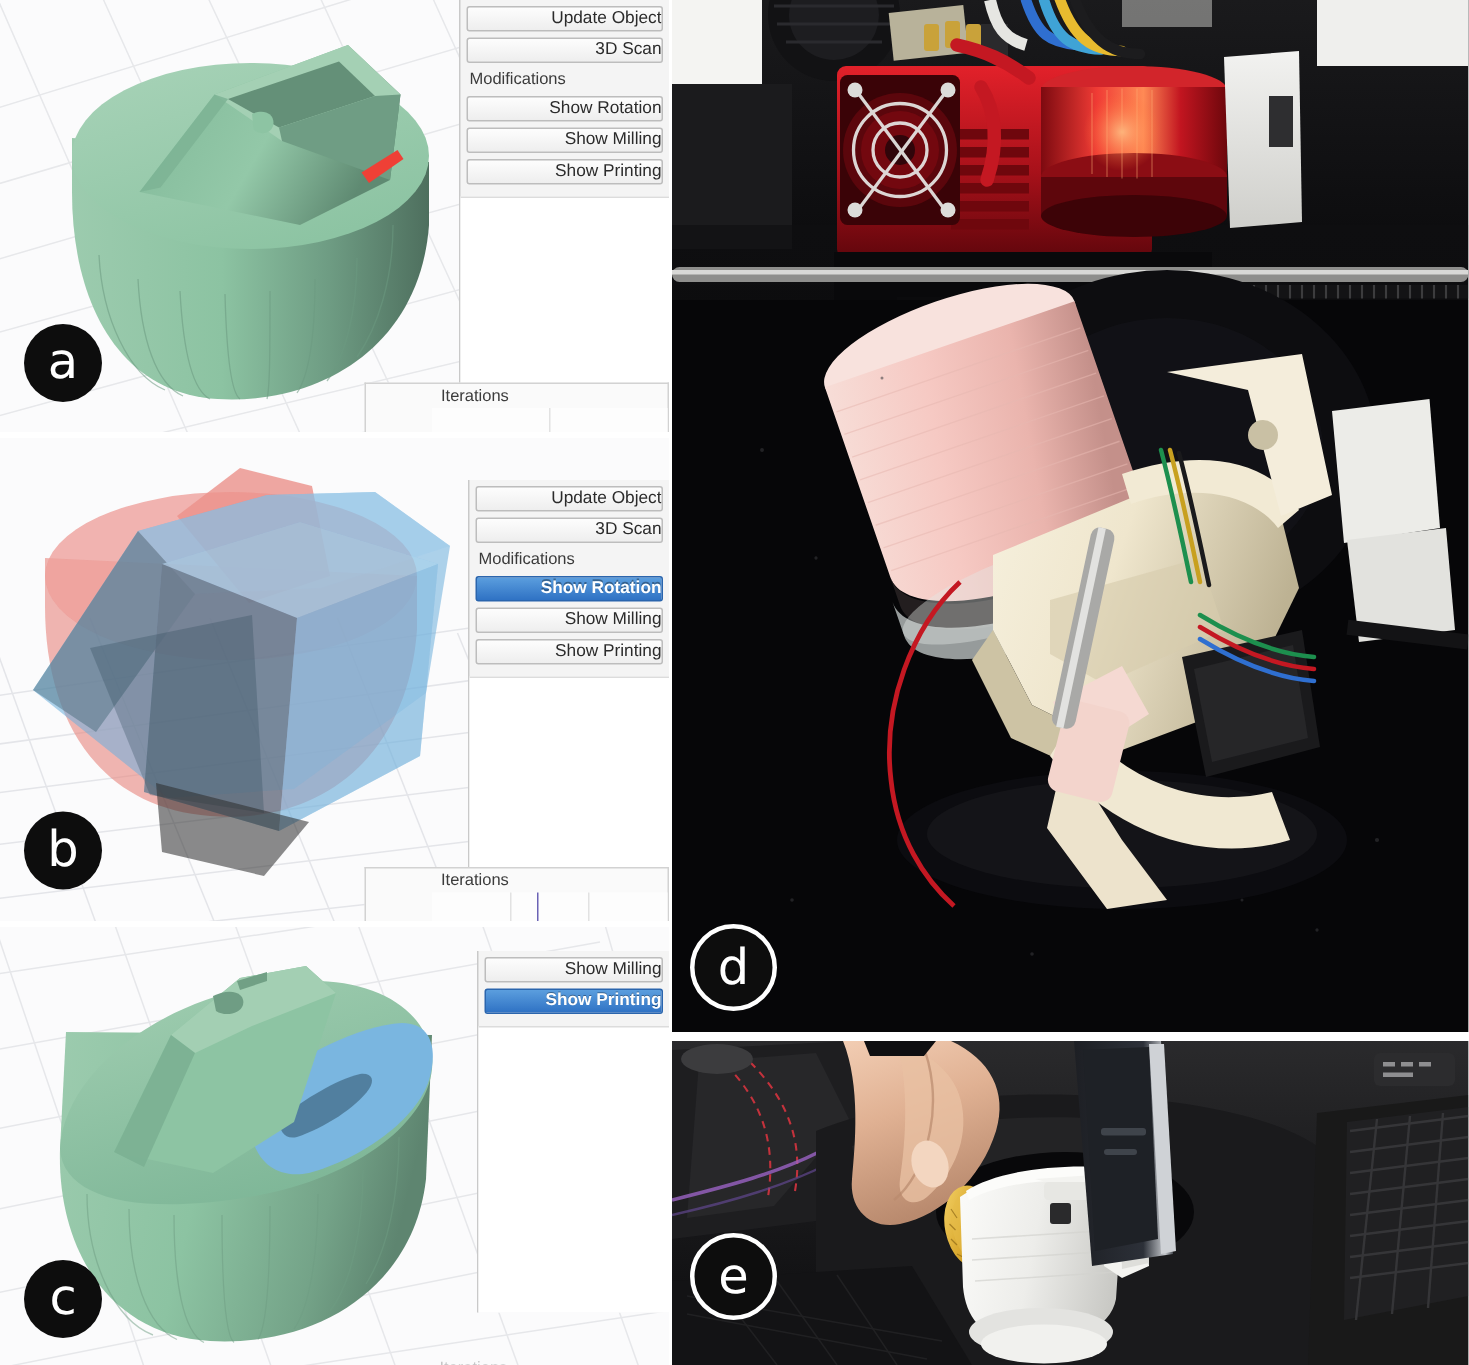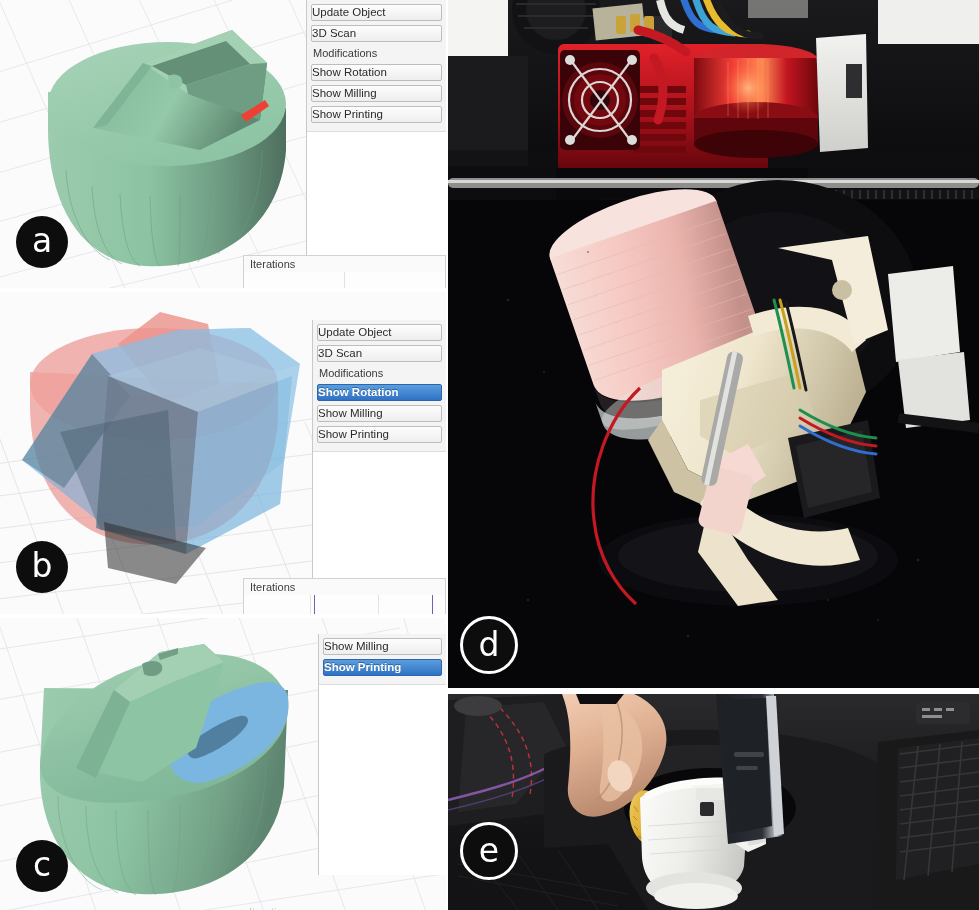--- a/index.html
+++ b/index.html
@@ -32,21 +32,21 @@
     position: absolute;
     background: #f4f4f4;
     border-left: 1px solid #c9c9c9;
     padding: 4px 4px 0 4px;
     display: flex; flex-direction: column; gap: 4px;
   }
   .tp-btn {
     height: 17px;
     line-height: 15px;
     font-size: 11.5px;
-    text-align: left;
+    text-align: right;
     color: #2b2b2b;
     background: linear-gradient(to bottom,#fdfdfd 0%, #eeeeee 100%);
     border: 1px solid #bdbdbd;
     border-radius: 2px;
     white-space: nowrap;
     overflow: hidden;
     cursor: pointer;
   }
   .tp-btn.active {
     background: linear-gradient(to bottom,#5b9ede 0%, #2f72c4 100%);
@@ -62,20 +62,21 @@
     line-height: 13px;
   }
   .tp-blank { flex: 1 1 auto; background: #ffffff; margin: 4px -4px 0 -4px; border-top: 1px solid #dcdcdc; }
 
   
   .iter-box {
     position: absolute;
     background: #fafafa;
     border: 1px solid #d2d2d2;
     border-bottom: none;
+    padding-left: 44px;
   }
   .iter-title {
     font-size: 11px;
     color: #3c3c3c;
     padding: 2px 0 1px 6px;
     line-height: 13px;
   }
   .iter-cells { display: flex; height: 26px; background: #fdfdfd; }
   .iter-cell { flex: 1 1 0; border-left: 1px solid #e2e2e2; }
   .iter-cell:first-child { border-left: none; }

